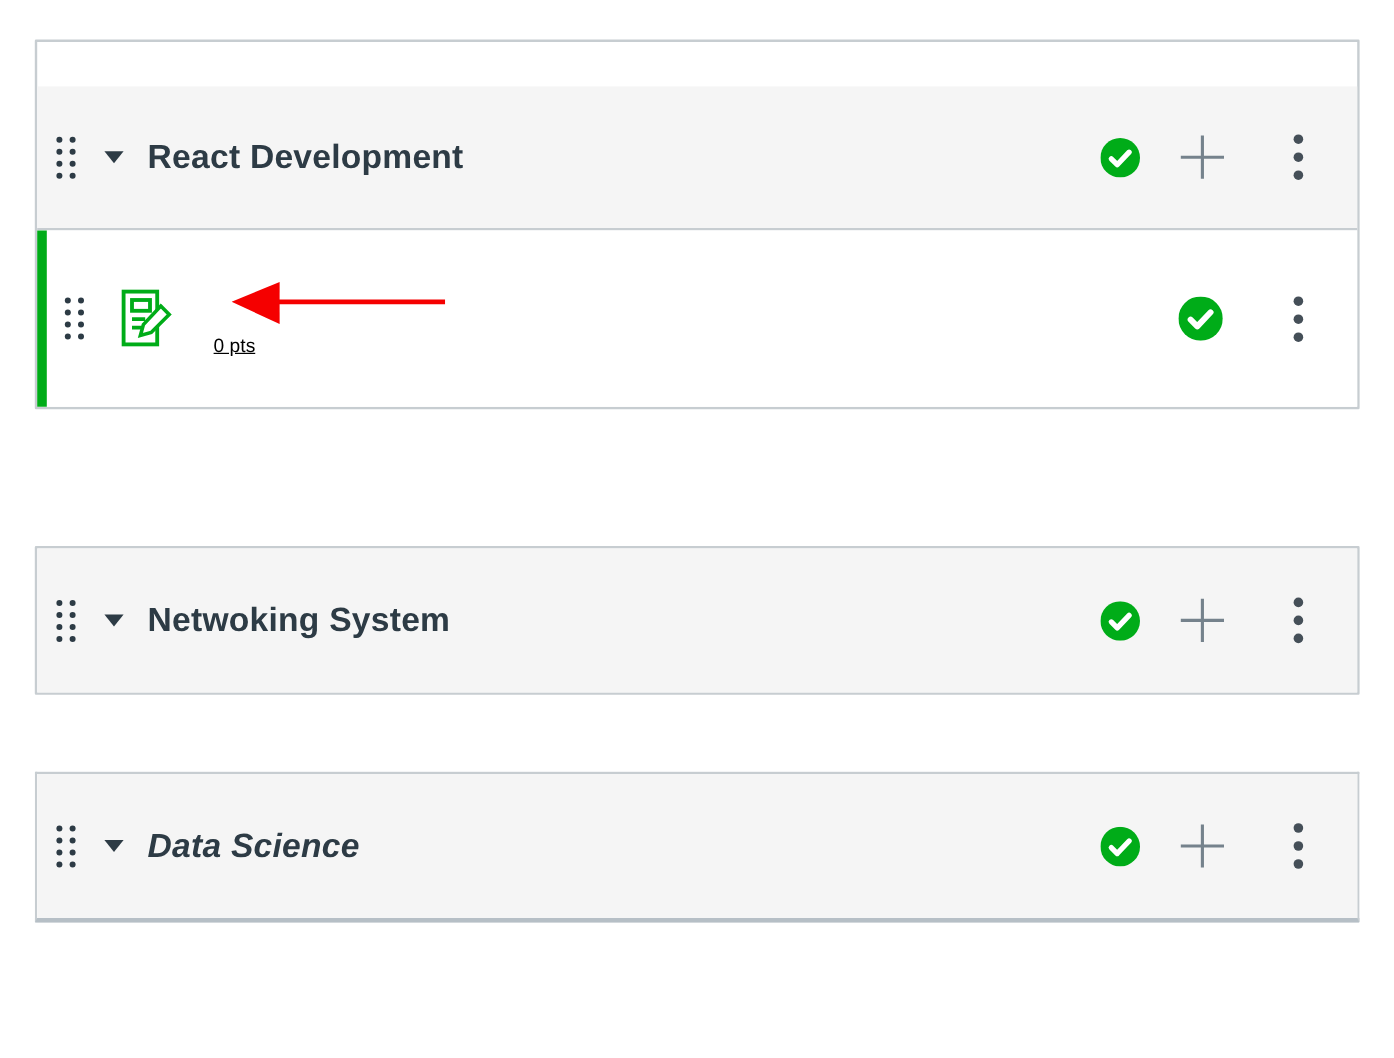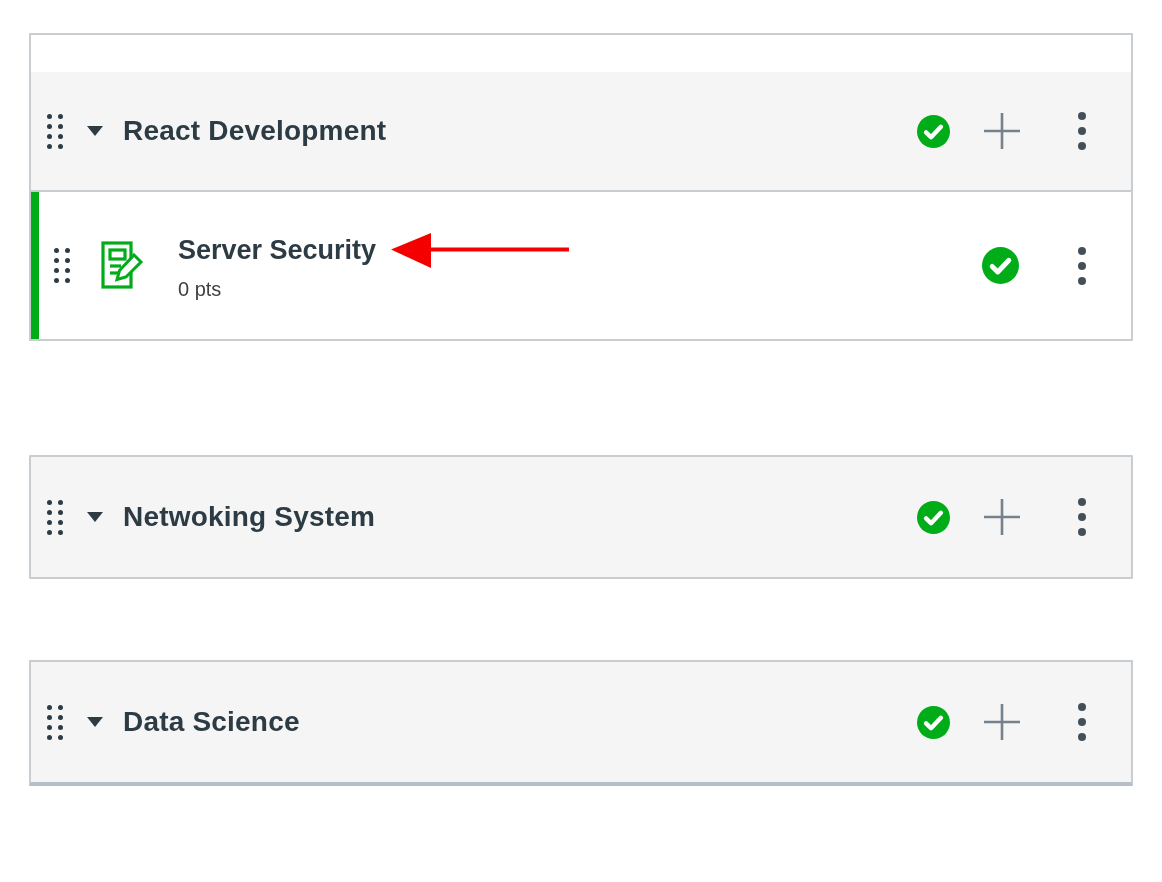--- a/index.html
+++ b/index.html
@@ -18,21 +18,21 @@
   }
 
   
   .module-card {
     width: 1104px;
     border: 2px solid #C7CDD1;
     border-radius: 1px;
     background: #ffffff;
   }
   .module-card + .module-card { margin-top: 114px; }
-  .module-card.last { margin-top: 81px; border-bottom: 4px solid #B6BFC6; }
+  .module-card.last { margin-top: 64px; border-bottom: 4px solid #B6BFC6; font-style: italic; }
 
   .module-header {
     height: 120px;
     background: #F5F5F5;
     display: flex;
     align-items: center;
     padding: 0 44px 0 16px;
   }
   .module-header.bordered { border-bottom: 2px solid #C7CDD1; margin-top: 37px; }
 
@@ -124,22 +124,23 @@
     text-decoration: none;
     white-space: nowrap;
   }
   .annotation-arrow {
     margin-left: 15px;
     display: block;
     flex: 0 0 auto;
   }
   .item-points {
     margin-top: 7px;
-    font-size: 20px;
-    color: #404040;
+    font-size: 16px;
+    color: #000000;
+    text-decoration: underline;
   }
   .item-actions { display: flex; align-items: center; margin-left: auto; }
   .item-actions .check-circle { width: 37px; height: 37px; }
   .item-actions .kebab-btn { margin-left: 58px; }
 </style>
 </head>
 <body>
 
 <div class="page">
 
@@ -189,21 +190,20 @@
         </span>
       <svg class="item-type-icon" viewBox="0 0 50 52" fill="none">
         <rect x="5" y="3" width="28" height="44" stroke="#00AC18" stroke-width="3.2"></rect>
         <rect x="12" y="10" width="15" height="9" stroke="#00AC18" stroke-width="3.2"></rect>
         <path d="M12 26 H23" stroke="#00AC18" stroke-width="3.2"></path>
         <path d="M12 33 H20" stroke="#00AC18" stroke-width="3.2"></path>
         <path d="M36 15 L43 22 L28 37 L19 39.5 L21.5 30.5 Z" fill="#ffffff" stroke="#00AC18" stroke-width="3"></path>
       </svg>
       <div class="item-text">
         <div class="item-title-row">
-          <a href="#" class="item-title">Server Security</a>
           <svg class="annotation-arrow" width="178" height="40" viewBox="0 0 178 40">
             <path d="M178 16.5 H34 V20.5 H178 Z" fill="#F50000"></path>
             <path d="M0 18.5 L40 2 L40 37 Z" fill="#F50000"></path>
           </svg>
         </div>
         <div class="item-points">0 pts</div>
       </div>
       <div class="item-actions">
         <svg class="check-circle" viewBox="0 0 24 24">
           <circle cx="12" cy="12" r="12" fill="#00AC18"></circle>

